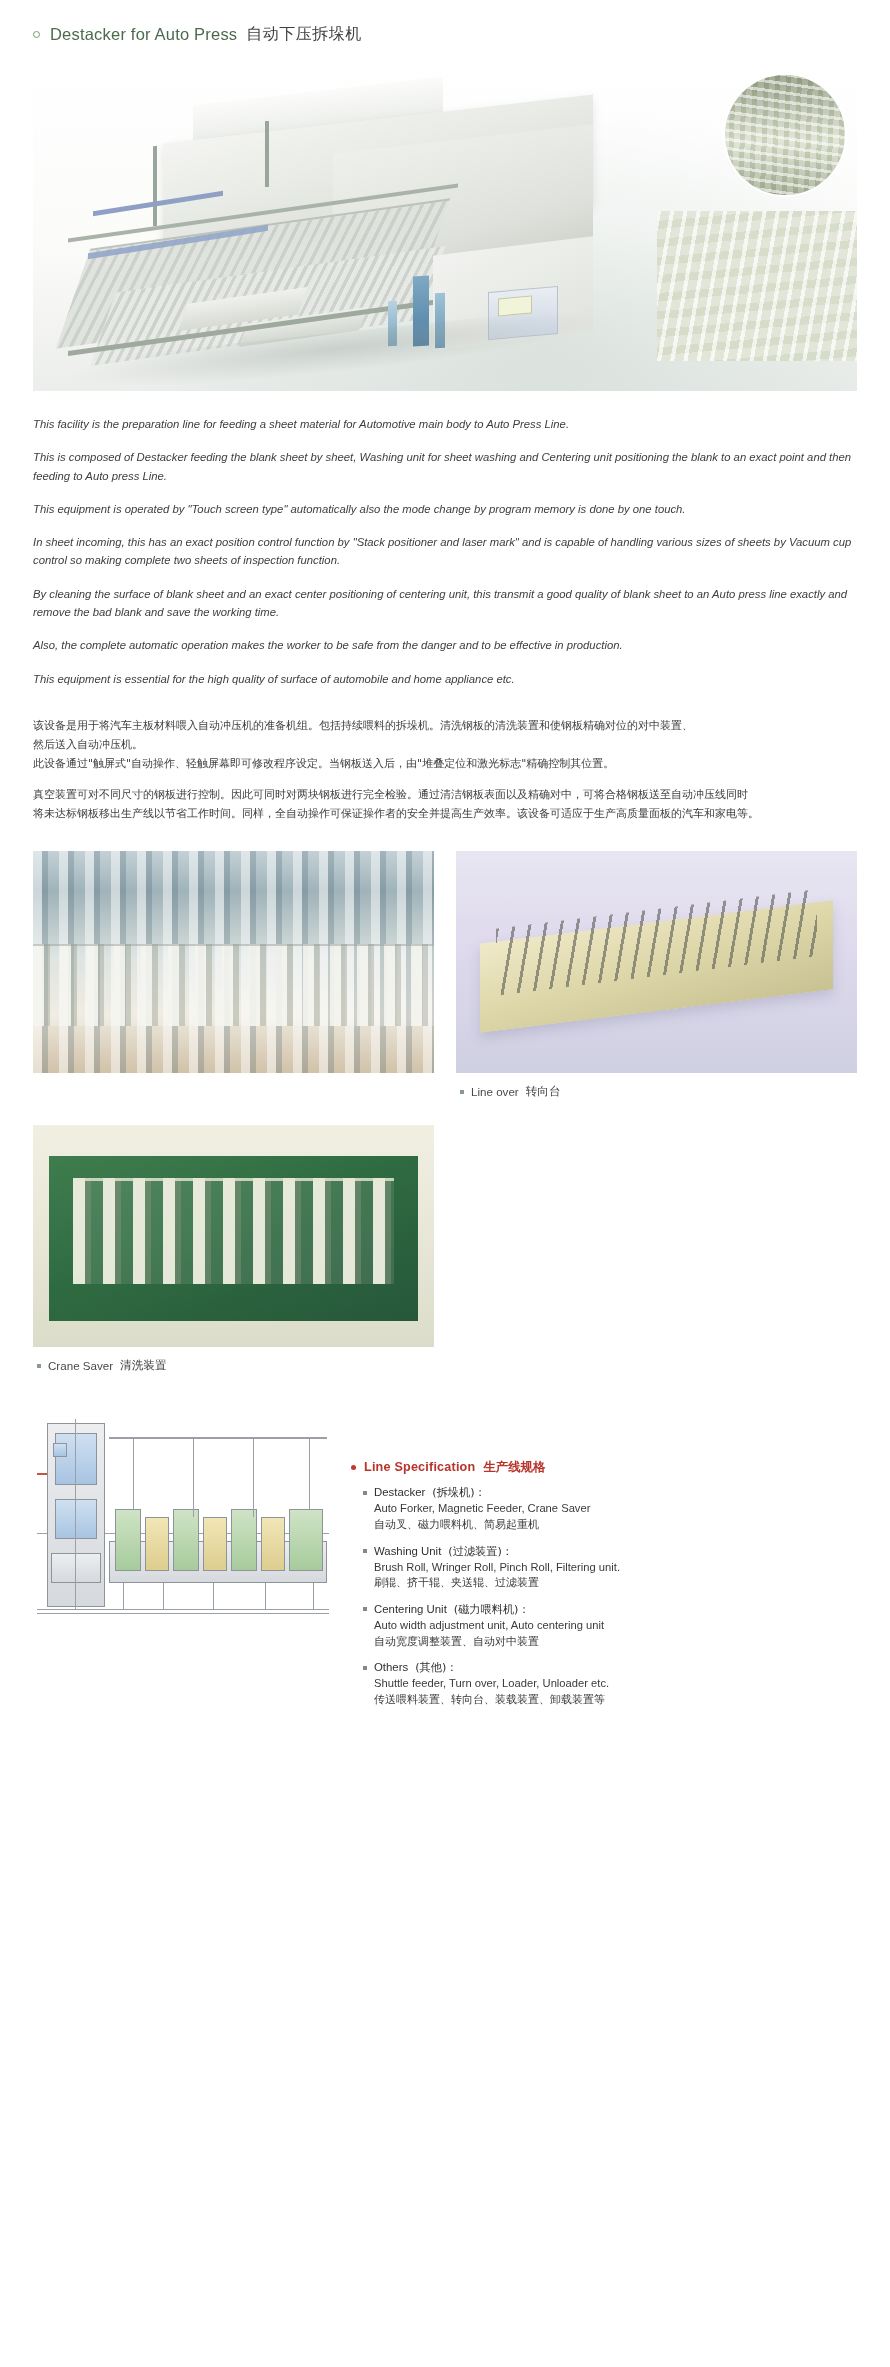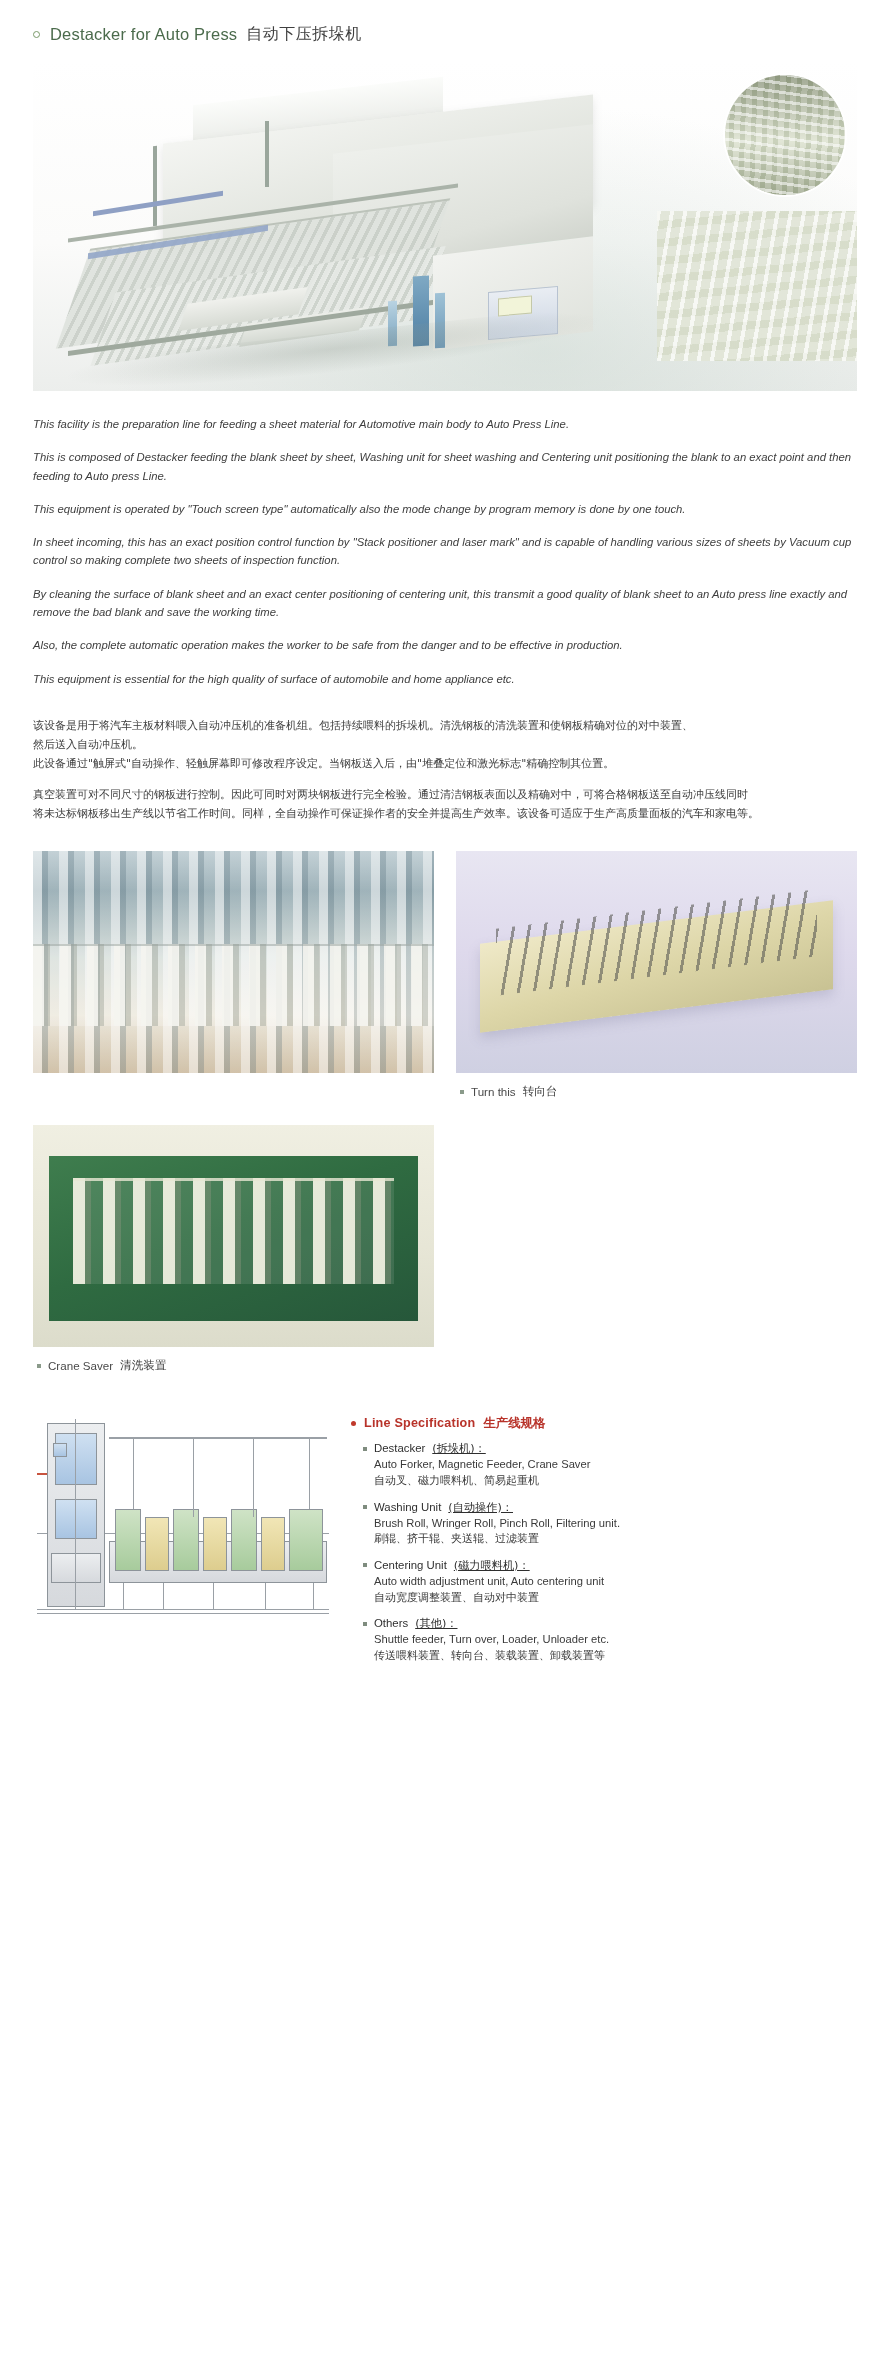--- a/index.html
+++ b/index.html
@@ -323,21 +323,21 @@
     overflow: hidden;
   }
   .dg-line { position:absolute; background:#9aa0a6; }
   .dg-rect { position:absolute; box-sizing:border-box; border:1px solid #8d949a; }
   .dg-green { background: linear-gradient(180deg,#cfe3c6,#a7cb9c); }
   .dg-yellow { background: linear-gradient(180deg,#f1e6b6,#ddcd8e); }
   .dg-blue { background: linear-gradient(180deg,#cfe0f1,#a8c4e2); }
   .dg-grey { background: linear-gradient(180deg,#eceef0,#d6d9dd); }
   .dg-red { background:#c8543f; }
 
-  .spec { padding-top: 2px; }
+  .spec { padding-top: 2px; margin-top: 44px; }
   .spec-head {
     display: flex; align-items: baseline; gap: 8px;
     margin-bottom: 9px;
   }
   .spec-dot {
     width: 5px; height: 5px; border-radius: 50%;
     background: #c0392b; align-self: center;
   }
   .spec-title-en {
     font-size: 12.6px; font-weight: bold; color: #b8332a; letter-spacing:.2px;
@@ -345,21 +345,21 @@
   .spec-title-cn {
     font-size: 12.4px; font-weight: bold; color: #b8332a;
     font-family: "DejaVu Sans", sans-serif;
   }
   .spec-item { margin: 0 0 10px 12px; }
   .spec-item-head {
     display: flex; align-items: baseline; gap: 7px;
     font-size: 11.4px; color: #2f2f2f;
   }
   .sq { width: 4px; height: 4px; background: #7f8c7f; display:inline-block; align-self:center; }
-  .spec-label-cn { font-family: "DejaVu Sans", sans-serif; font-size: 11.2px; text-decoration: underline; }
+  .spec-label-cn { font-family: "DejaVu Sans", sans-serif; font-size: 11.2px; }
   .spec-line {
     margin-left: 11px;
     font-size: 11.2px;
     line-height: 1.5;
     color: #3a3a3a;
   }
   .spec-line.cn { font-family: "DejaVu Sans", sans-serif; font-size: 11px; }
 </style>
 </head>
 <body>
@@ -421,21 +421,21 @@
 
     <div class="cell">
       <div class="photo p1"></div>
     </div>
 
 
     <div class="cell">
       <div class="photo p3"></div>
       <div class="caption">
         <span class="cap-bullet"></span>
-        <span>Turn this</span>
+        <span>Line over</span>
         <span class="cap-cn">转向台</span>
       </div>
     </div>
 
     <div class="cell">
       <div class="photo p4"></div>
       <div class="caption">
         <span class="cap-bullet"></span>
         <span>Crane Saver</span>
         <span class="cap-cn">清洗装置</span>
@@ -497,21 +497,21 @@
           <span class="spec-label-cn">(拆垛机)：</span>
         </div>
         <div class="spec-line">Auto Forker, Magnetic Feeder, Crane Saver</div>
         <div class="spec-line cn">自动叉、磁力喂料机、简易起重机</div>
       </div>
 
       <div class="spec-item">
         <div class="spec-item-head">
           <span class="sq"></span>
           <span>Washing Unit</span>
-          <span class="spec-label-cn">(自动操作)：</span>
+          <span class="spec-label-cn">(过滤装置)：</span>
         </div>
         <div class="spec-line">Brush Roll, Wringer Roll, Pinch Roll, Filtering unit.</div>
         <div class="spec-line cn">刷辊、挤干辊、夹送辊、过滤装置</div>
       </div>
 
       <div class="spec-item">
         <div class="spec-item-head">
           <span class="sq"></span>
           <span>Centering Unit</span>
           <span class="spec-label-cn">(磁力喂料机)：</span>

